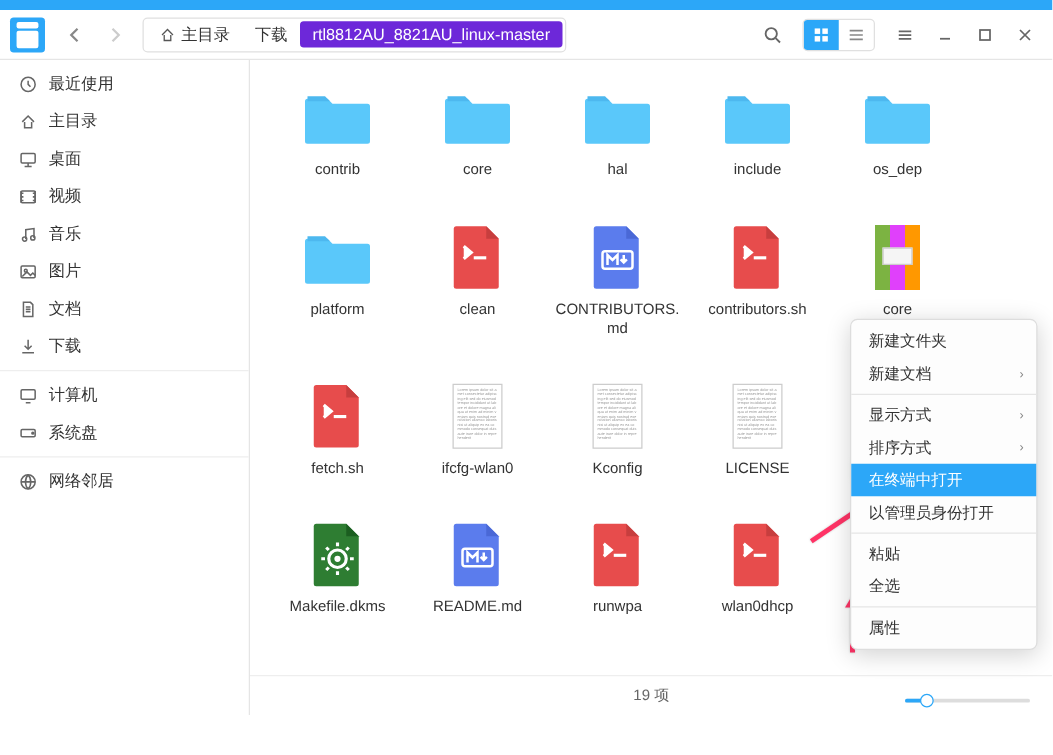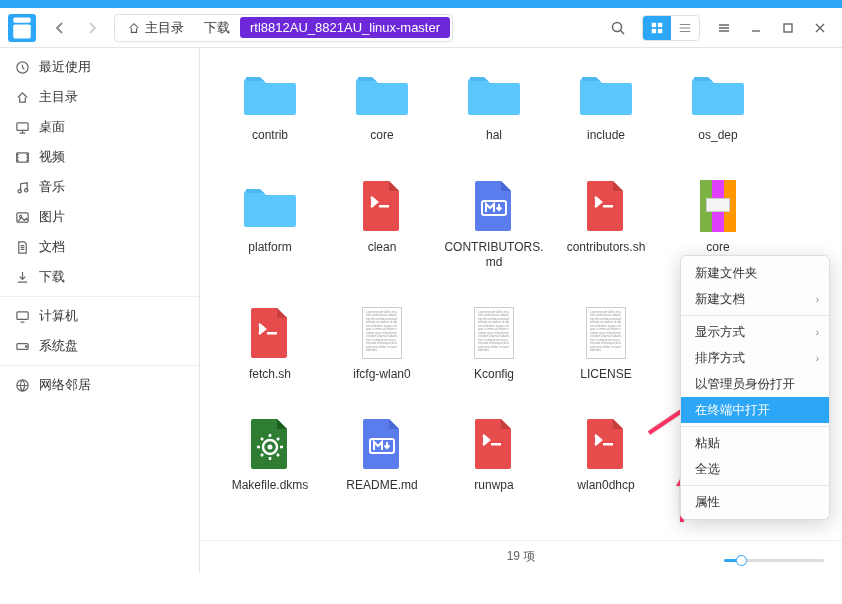--- a/index.html
+++ b/index.html
@@ -427,22 +427,22 @@
     </div>
   <div class="ctx-sep"></div>
   <div class="ctx-item">
       <span>显示方式</span>
       <span class="ctx-arrow">›</span>
     </div>
   <div class="ctx-item">
       <span>排序方式</span>
       <span class="ctx-arrow">›</span>
     </div>
+  <div class="ctx-item hl">在终端中打开</div>
   <div class="ctx-item">以管理员身份打开</div>
-  <div class="ctx-item hl">在终端中打开</div>
   <div class="ctx-sep"></div>
   <div class="ctx-item">粘贴</div>
   <div class="ctx-item">全选</div>
   <div class="ctx-sep"></div>
   <div class="ctx-item">属性</div>
 </div>
 
 <div class="blur-box" style="top:338px; left:686px; width:22px; height:24px;"></div>
 <div class="blur-box" style="top:365px; left:682px; width:34px; height:22px;"></div>
 

